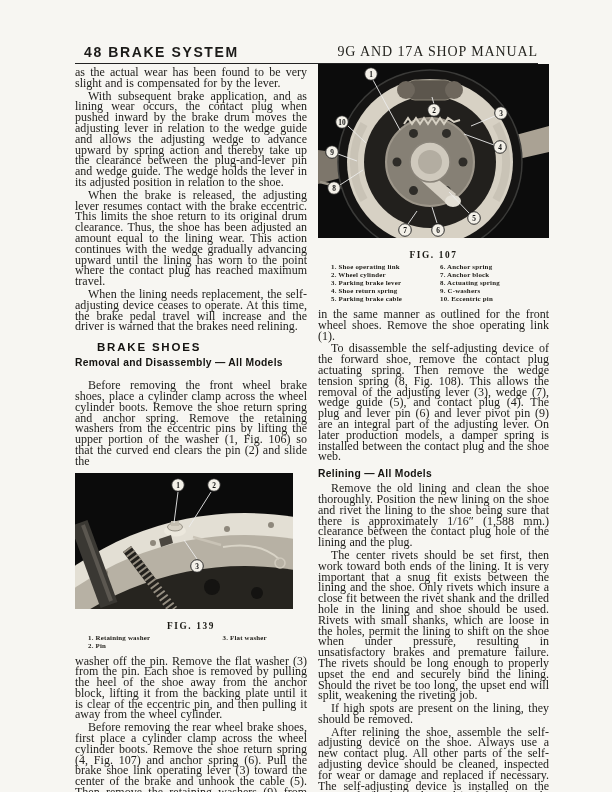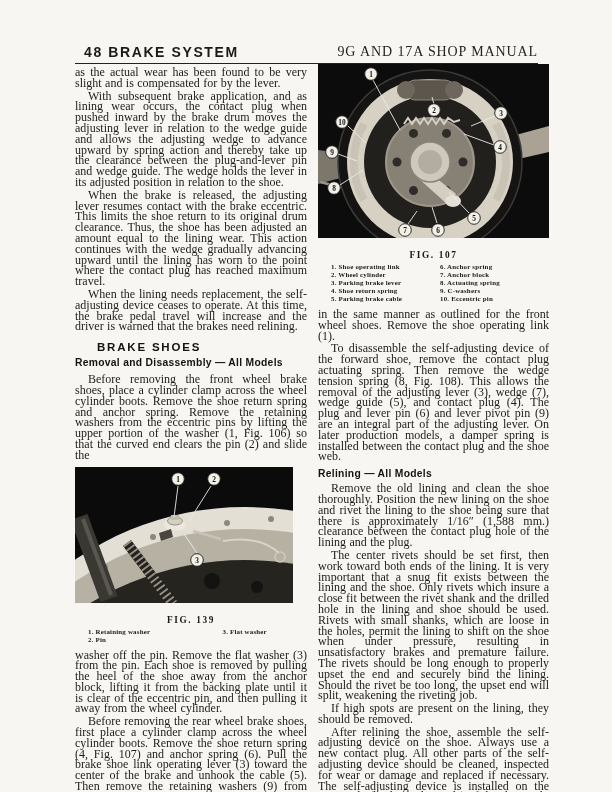--- a/index.html
+++ b/index.html
@@ -26,21 +26,21 @@
     margin:0 0 2px 0; word-spacing:0.4px; color:#1d1c19;
   }
   .indent { text-indent:13px; }
 
   .h1 {
     font-family:"Liberation Sans", sans-serif; font-weight:bold;
     font-size:11.5px; letter-spacing:1.8px; margin:9px 0 4px 0; color:#141310;padding-left:22px;
   }
   .h2 {
     font-family:"Liberation Sans", sans-serif; font-weight:bold;
-    font-size:10.3px; letter-spacing:0.3px; margin:2px 0 6px 0; color:#141310;
+    font-size:10.3px; letter-spacing:0.3px; margin:2px 0 12px 0; color:#141310;
   }
   .h2-relining { margin:6px 0 4px 0; }
 
   figure { margin:0; padding:0; }
   .fig-block-left  { margin:6px 0 4px 0; }
   .fig-block-right { margin:0 0 6px 0; }
   .photo { display:block; }
   .figcap {
     text-align:center; font-size:9.3px; letter-spacing:1.6px;
     margin-top:12px; color:#191813; font-variant:small-caps; font-weight:bold;

